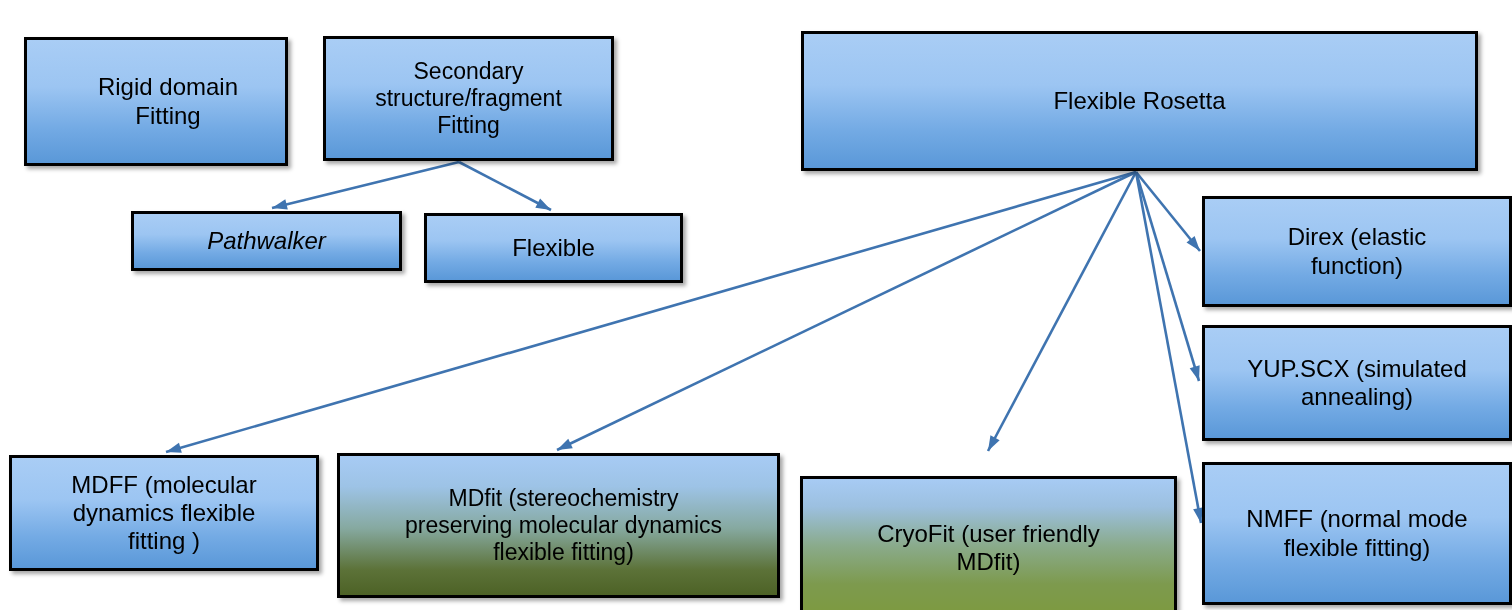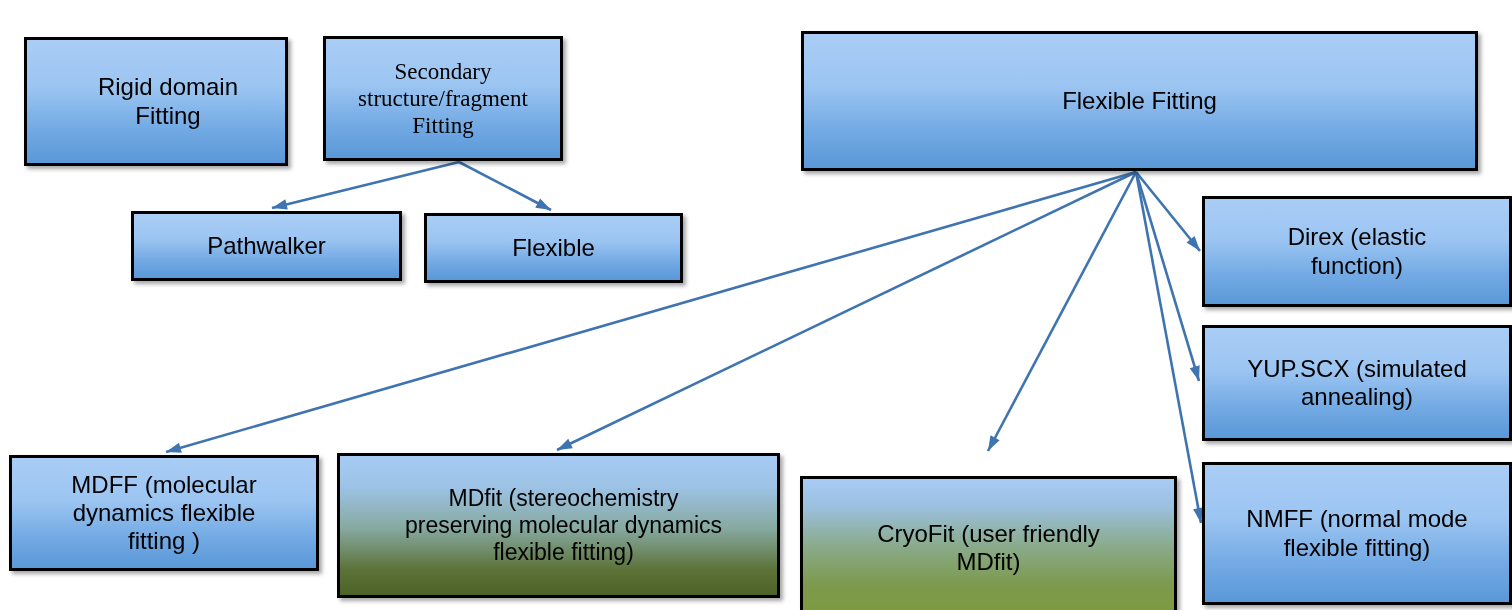--- a/index.html
+++ b/index.html
@@ -93,29 +93,29 @@
         <line x1="1136" y1="172" x2="1200" y2="251" stroke="#3f74b0" stroke-width="2.6"></line>
         <polygon points="1200,251 1186.5173010441965,242.61806532671744 1194.5982650521394,236.07146157344727" fill="#3f74b0"></polygon>
       </g>
     </svg>
 
   <div id="node-layer">
       <div class="node fill-blue" style="left: 24px; top: 37px; width: 264px; height: 129px; border-color: rgb(0, 0, 0); padding-left: 30px;">
         <span class="node-label sz-24">Rigid domain
 Fitting</span>
       </div>
-      <div class="node fill-blue" style="left: 323px; top: 36px; width: 240px; height: 125px; border-color: rgb(0, 0, 0); font-family: Liberation Serif, serif;">
+      <div class="node fill-blue" style="left: 323px; top: 36px; width: 291px; height: 125px; border-color: rgb(0, 0, 0);">
         <span class="node-label sz-23">Secondary
 structure/fragment
 Fitting</span>
       </div>
       <div class="node fill-blue" style="left: 801px; top: 31px; width: 677px; height: 140px; border-color: rgb(0, 0, 0);">
-        <span class="node-label sz-24">Flexible Fitting</span>
+        <span class="node-label sz-24">Flexible Rosetta</span>
       </div>
-      <div class="node fill-blue" style="left: 131px; top: 211px; width: 271px; height: 70px; border-color: rgb(0, 0, 0);">
+      <div class="node fill-blue" style="left: 131px; top: 211px; width: 271px; height: 60px; border-color: rgb(0, 0, 0); font-style: italic;">
         <span class="node-label sz-24">Pathwalker</span>
       </div>
       <div class="node fill-blue" style="left: 424px; top: 213px; width: 259px; height: 70px; border-color: rgb(0, 0, 0);">
         <span class="node-label sz-24">Flexible</span>
       </div>
       <div class="node fill-blue" style="left: 1202px; top: 196px; width: 310px; height: 111px; border-color: rgb(0, 0, 0); justify-content: center;">
         <span class="node-label sz-24">Direx (elastic
 function)</span>
       </div>
       <div class="node fill-blue" style="left: 1202px; top: 325px; width: 310px; height: 116px; border-color: rgb(0, 0, 0);">

